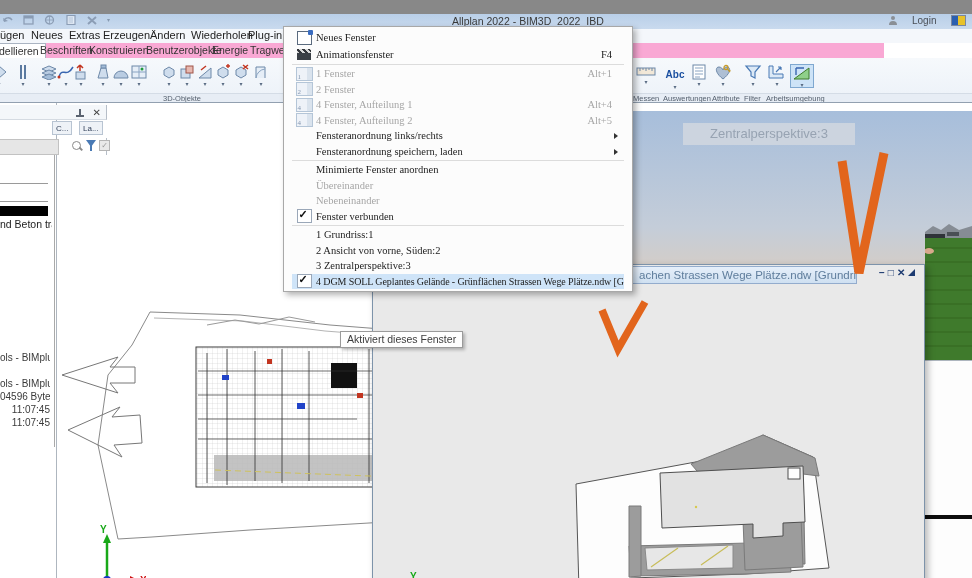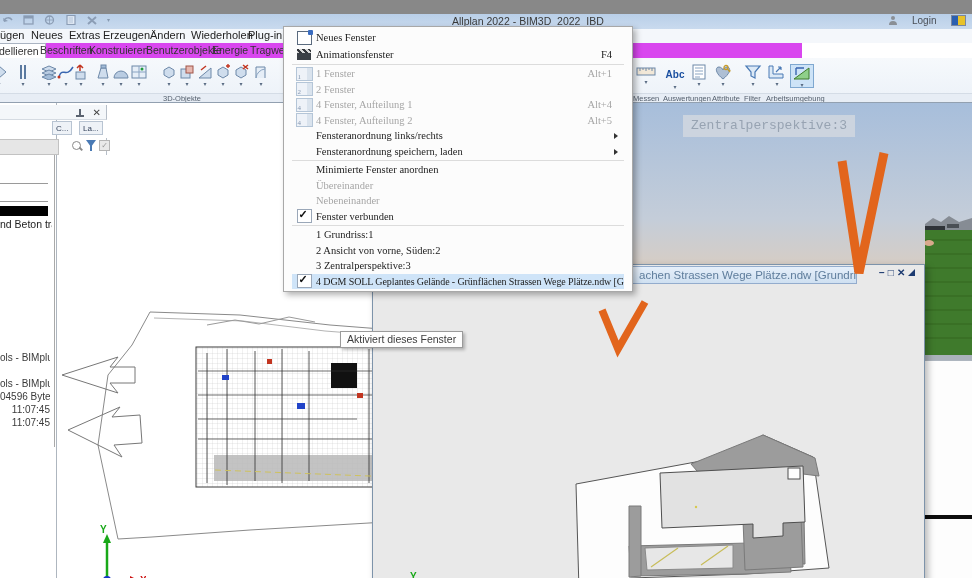--- a/index.html
+++ b/index.html
@@ -16,37 +16,37 @@
   .person{width:9px;height:9px;position:relative;}
   .person:before{content:"";position:absolute;left:2.5px;top:0;width:4px;height:4px;border-radius:50%;background:#8a8f96;}
   .person:after{content:"";position:absolute;left:0.5px;top:4.5px;width:8px;height:4px;border-radius:4px 4px 0 0;background:#8a8f96;}
   .loginlbl{font-size:10px;color:#4a4f57;}
   .flagicon{width:13px;height:9px;background:linear-gradient(90deg,#2b5fb0 50%,#e8c22a 50%);border:1px solid #7a87a0;}
   
   .menubar{left:0;top:15px;width:972px;height:14px;background:#f4f7fb;font-size:11px;color:#222;}
   .mb{position:absolute;top:0;height:13px;line-height:13px;padding:0 2px;white-space:nowrap;}
   .mb.active{background:#cfe3f8;border:1px solid #8fb4dc;top:-1px;padding:0 7px;height:14px;line-height:14px;}
   
-  .ribbontabs{left:0;top:29px;width:802px;height:15px;background:#d946ef;font-size:10.5px;color:#333;border-bottom:1px solid #dde4ec;}
+  .ribbontabs{left:0;top:29px;width:884px;height:15px;background:#f9a8d4;font-size:10.5px;color:#333;border-bottom:1px solid #dde4ec;}
   .rt{position:absolute;top:1px;height:13px;line-height:13px;white-space:nowrap;}
   .rt.sel{background:#fff;border:1px solid #aab4c2;border-bottom:none;padding:0 6px 1px 2px;top:0;height:15px;line-height:14px;}
   
   .toolbar{left:0;top:44px;width:972px;height:35px;background:linear-gradient(#f6f9fc,#eef3f9);}
   .grouplabels{left:0;top:79px;width:972px;height:9px;background:#e7edf5;border-top:1px solid #d4dce6;font-size:7.5px;color:#55606e;}
   .glbl{position:absolute;top:0;line-height:9px;white-space:nowrap;}
   .vsep{position:absolute;top:44px;width:1px;height:44px;background:#ccd5e0;}
   .ticon{position:absolute;top:6px;width:22px;text-align:center;}
   .ticon svg{display:block;margin:0 auto;}
   .ticon .caret{font-size:6px;color:#5a6c84;line-height:4px;display:block;margin-top:2px;}
   .abctxt{font-size:10px;font-weight:bold;color:#1a4fa0;line-height:16px;}
   .selicon{background:#cde3f7;border:1px solid #7fa8d0;}
   
   .workspace{left:0;top:88px;width:972px;height:490px;background:#fff;border-top:1px solid #92a0b0;box-sizing:border-box;}
   .win1{left:56px;top:0;width:504px;height:490px;background:#fff;border-left:1px solid #aeb6bf;box-sizing:border-box;}
-  .win3{left:560px;top:0;width:412px;height:257px;background:linear-gradient(#a7bedb,#c4cdd9 45%,#dfcdbb 72%,#ecd8be);font-family:Liberation Mono, monospace;}
+  .win3{left:560px;top:8px;width:412px;height:257px;background:linear-gradient(#a7bedb,#c4cdd9 45%,#dfcdbb 72%,#ecd8be);}
   .win2{left:560px;top:257px;width:412px;height:233px;background:#fdfdfd;border-top:1px solid #aeb6bf;box-sizing:border-box;}
   .vborder{left:559px;top:0;width:1px;height:490px;background:#aeb6bf;}
   .vplabel{left:123px;top:12px;width:172px;height:22px;background:rgba(206,214,223,.92);
            color:#97a3b2;font-size:13px;text-align:center;line-height:22px;}
   .blackline{left:0;top:154px;width:412px;height:4px;background:#0d0d0d;}
   
   .palette-head{left:0;top:2px;width:107px;height:15px;background:#f4f7fa;border-right:1px solid #b6bec8;border-bottom:1px solid #d5dbe2;box-sizing:border-box;}
   .pin{position:absolute;right:22px;top:4px;width:8px;height:8px;}
   .pin:before{content:"";position:absolute;left:3px;top:0;width:2px;height:6px;background:#5a6370;}
   .pin:after{content:"";position:absolute;left:0;top:6px;width:8px;height:2px;background:#5a6370;}

